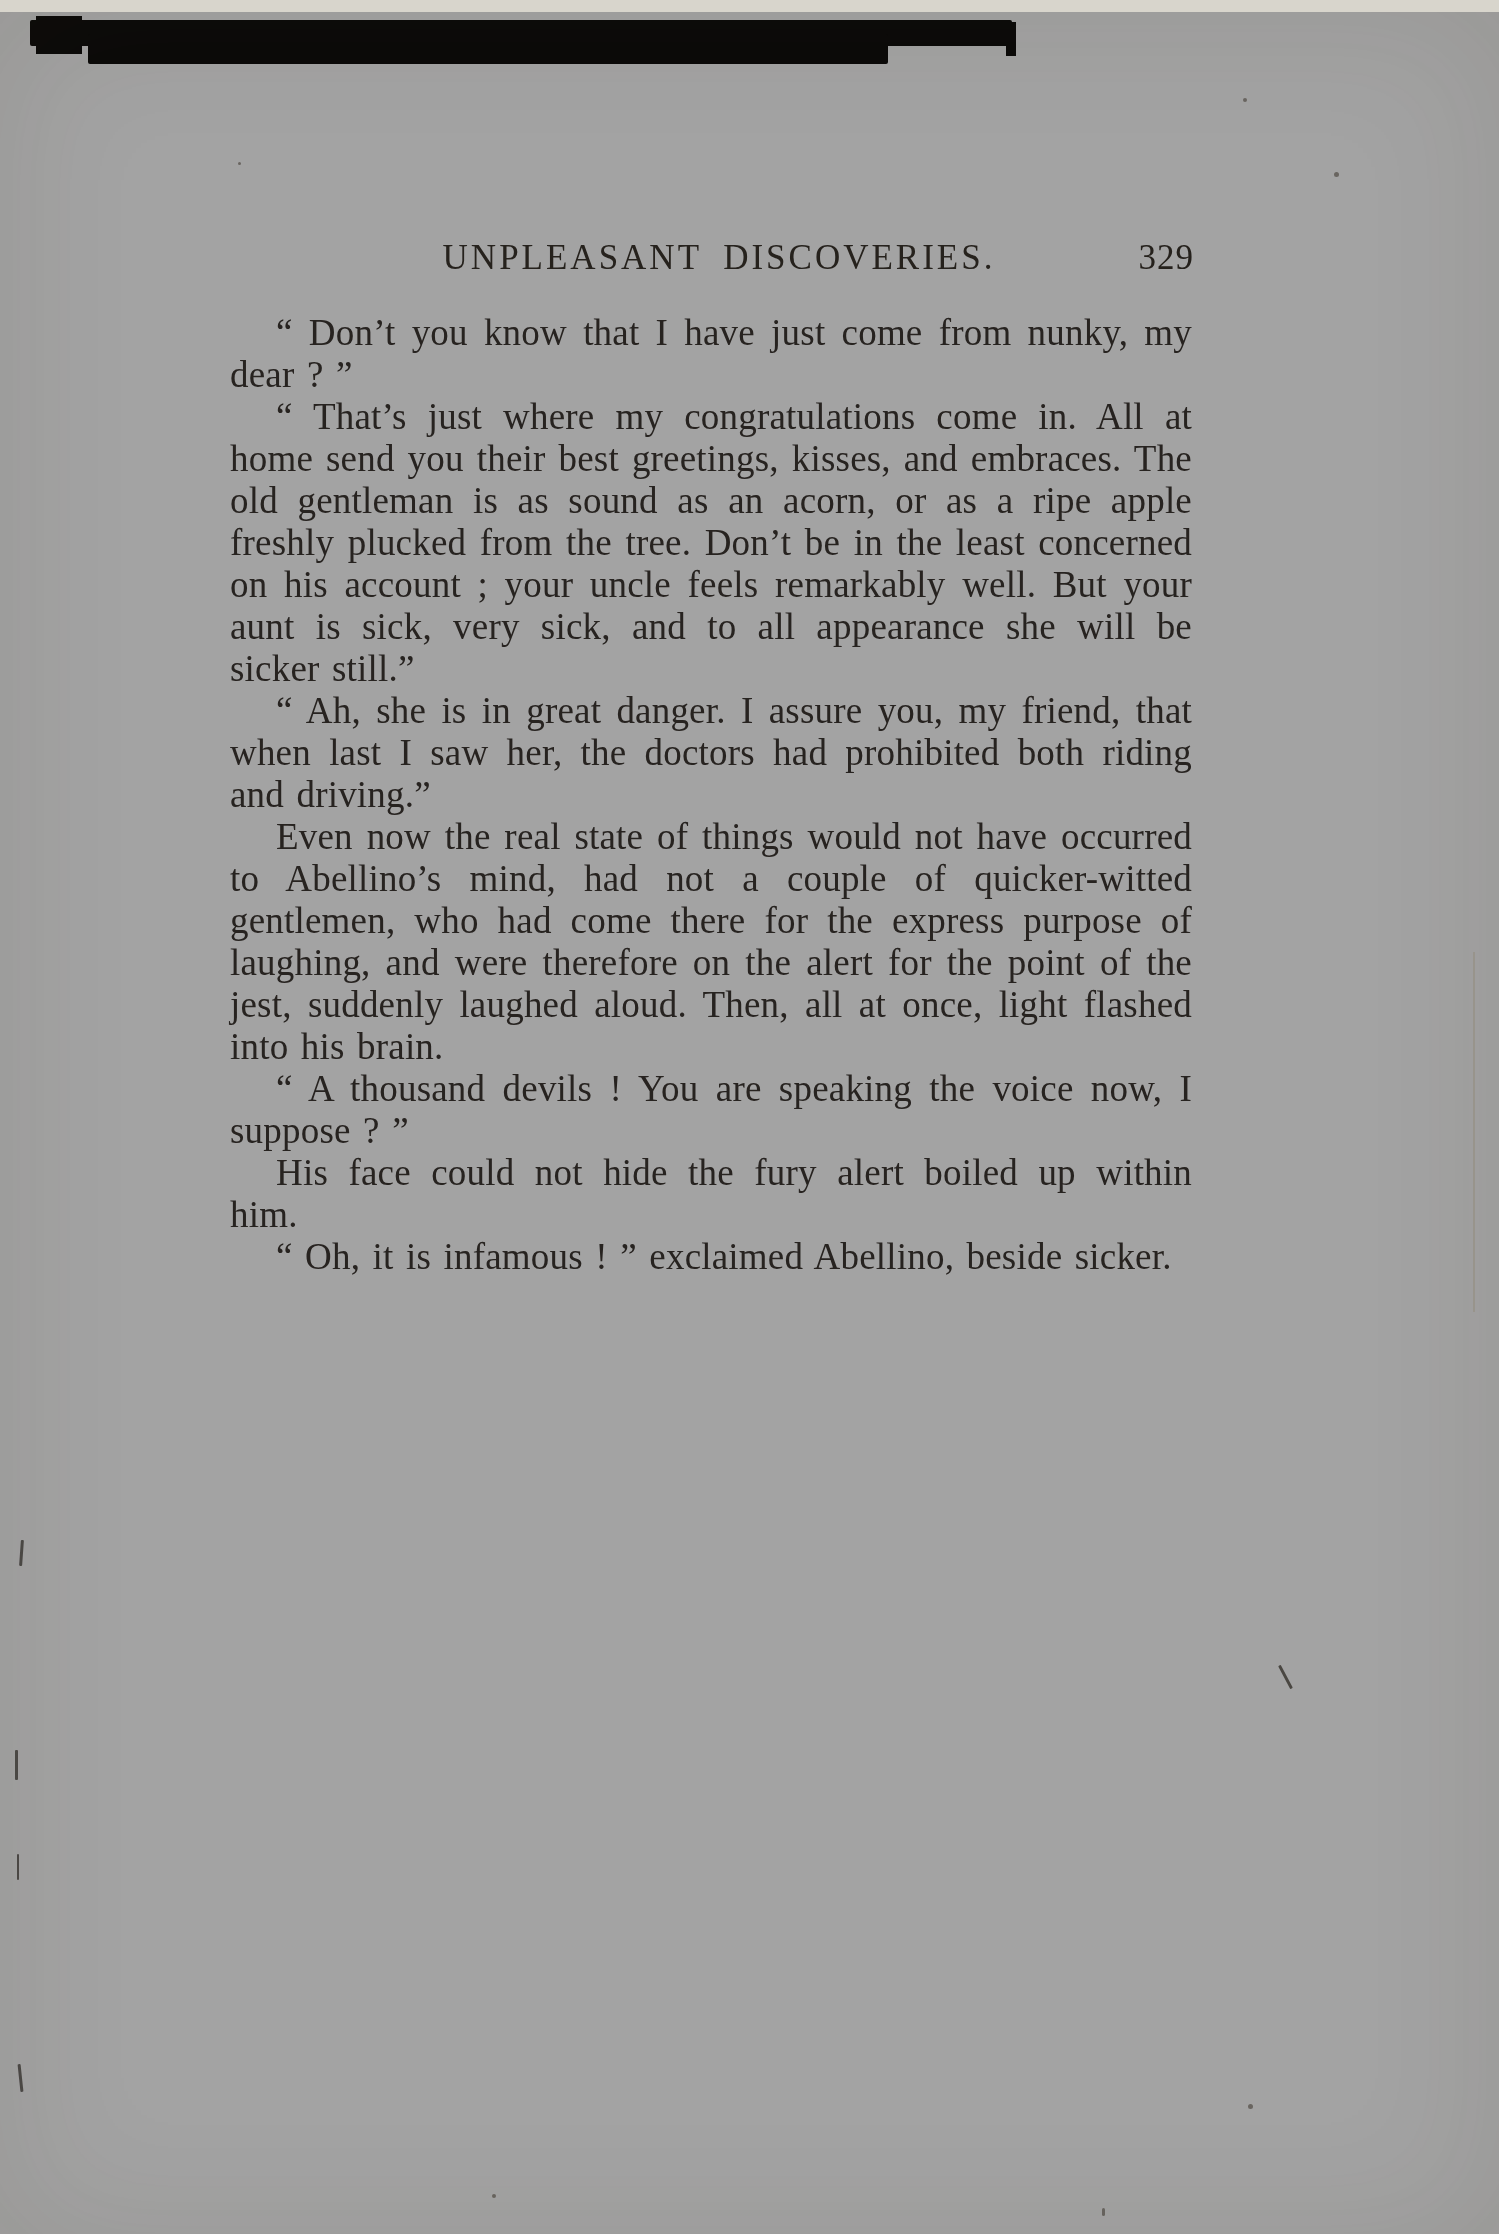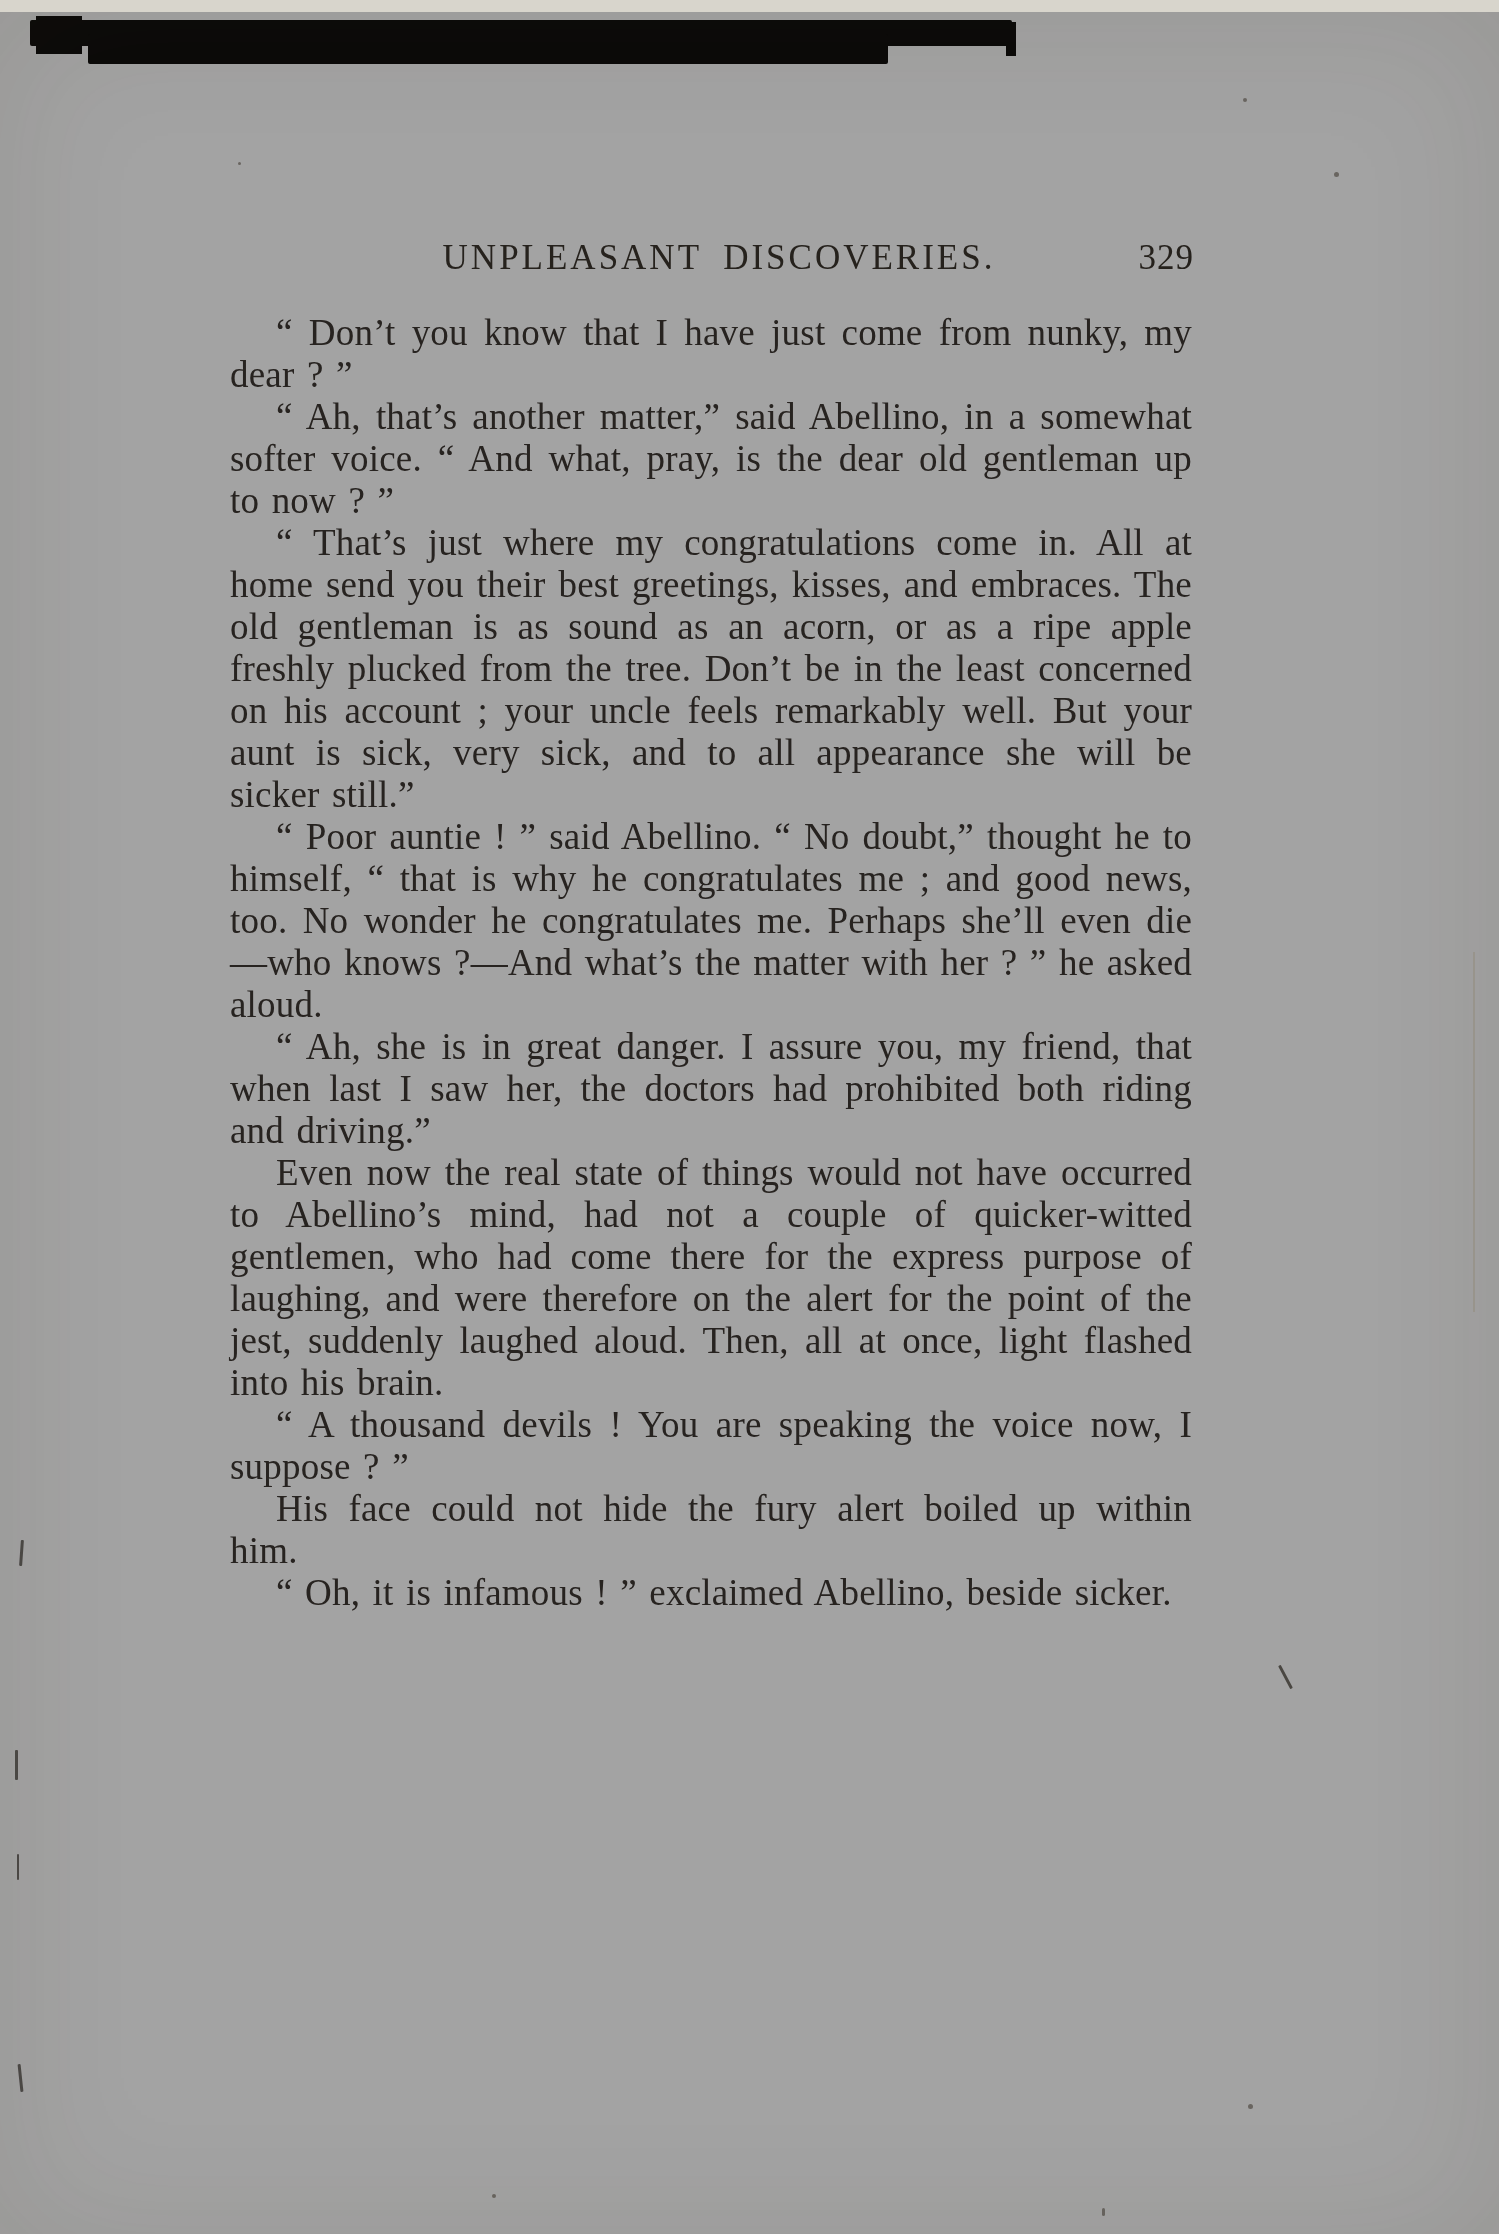--- a/index.html
+++ b/index.html
@@ -98,23 +98,21 @@
   <div class="artifact bar-cap"></div>
   <div class="artifact bar-tail"></div>
 
   <div class="header">
     <span class="running-title">UNPLEASANT DISCOVERIES.</span>
     <span class="folio">329</span>
   </div>
 
   <div class="body-text">
     <p>“ Don’t you know that I have just come from nunky, my dear ? ”</p>
-    <p>“ Ah, that’s another matter,” said Abellino, in a somewhat softer voice. “ And what, pray, is the dear old gentleman up to now ? ”</p>
     <p>“ That’s just where my congratulations come in. All at home send you their best greetings, kisses, and embraces. The old gentleman is as sound as an acorn, or as a ripe apple freshly plucked from the tree. Don’t be in the least concerned on his account ; your uncle feels remarkably well. But your aunt is sick, very sick, and to all appearance she will be sicker still.”</p>
-    <p>“ Poor auntie ! ” said Abellino. “ No doubt,” thought he to himself, “ that is why he congratulates me ; and good news, too. No wonder he congratulates me. Perhaps she’ll even die—who knows ?—And what’s the matter with her ? ” he asked aloud.</p>
     <p>“ Ah, she is in great danger. I assure you, my friend, that when last I saw her, the doctors had prohibited both riding and driving.”</p>
     <p>Even now the real state of things would not have occurred to Abellino’s mind, had not a couple of quicker-witted gentlemen, who had come there for the express purpose of laughing, and were therefore on the alert for the point of the jest, suddenly laughed aloud. Then, all at once, light flashed into his brain.</p>
     <p>“ A thousand devils ! You are speaking the voice now, I suppose ? ”</p>
     <p>His face could not hide the fury alert boiled up within him.</p>
     <p>“ Oh, it is infamous ! ” exclaimed Abellino, beside sicker.</p>
   </div>
 
   <div class="tick tick-1"></div>
   <div class="tick tick-2"></div>
   <div class="tick tick-3"></div>

